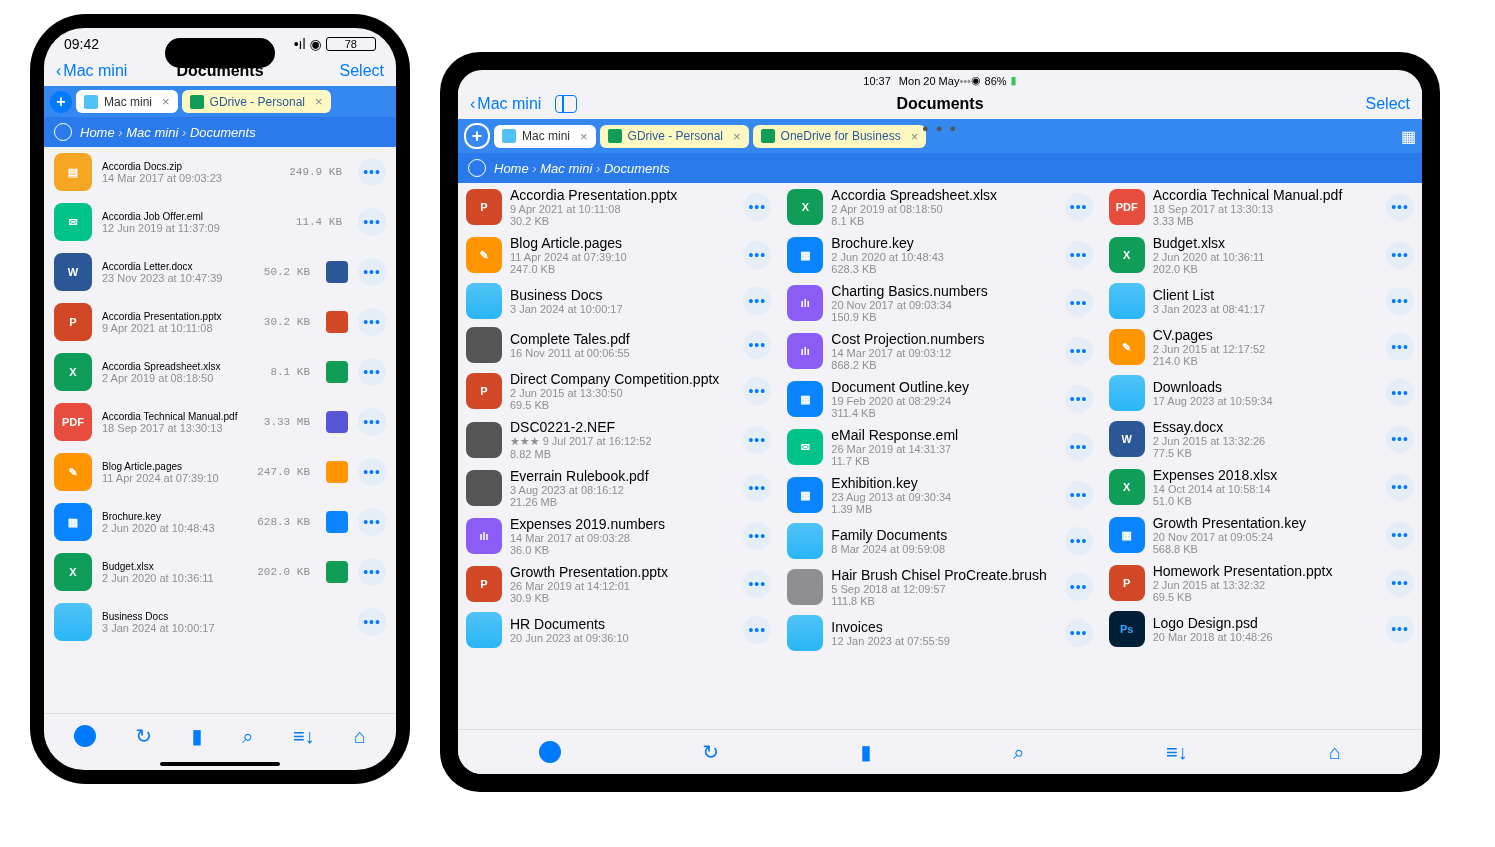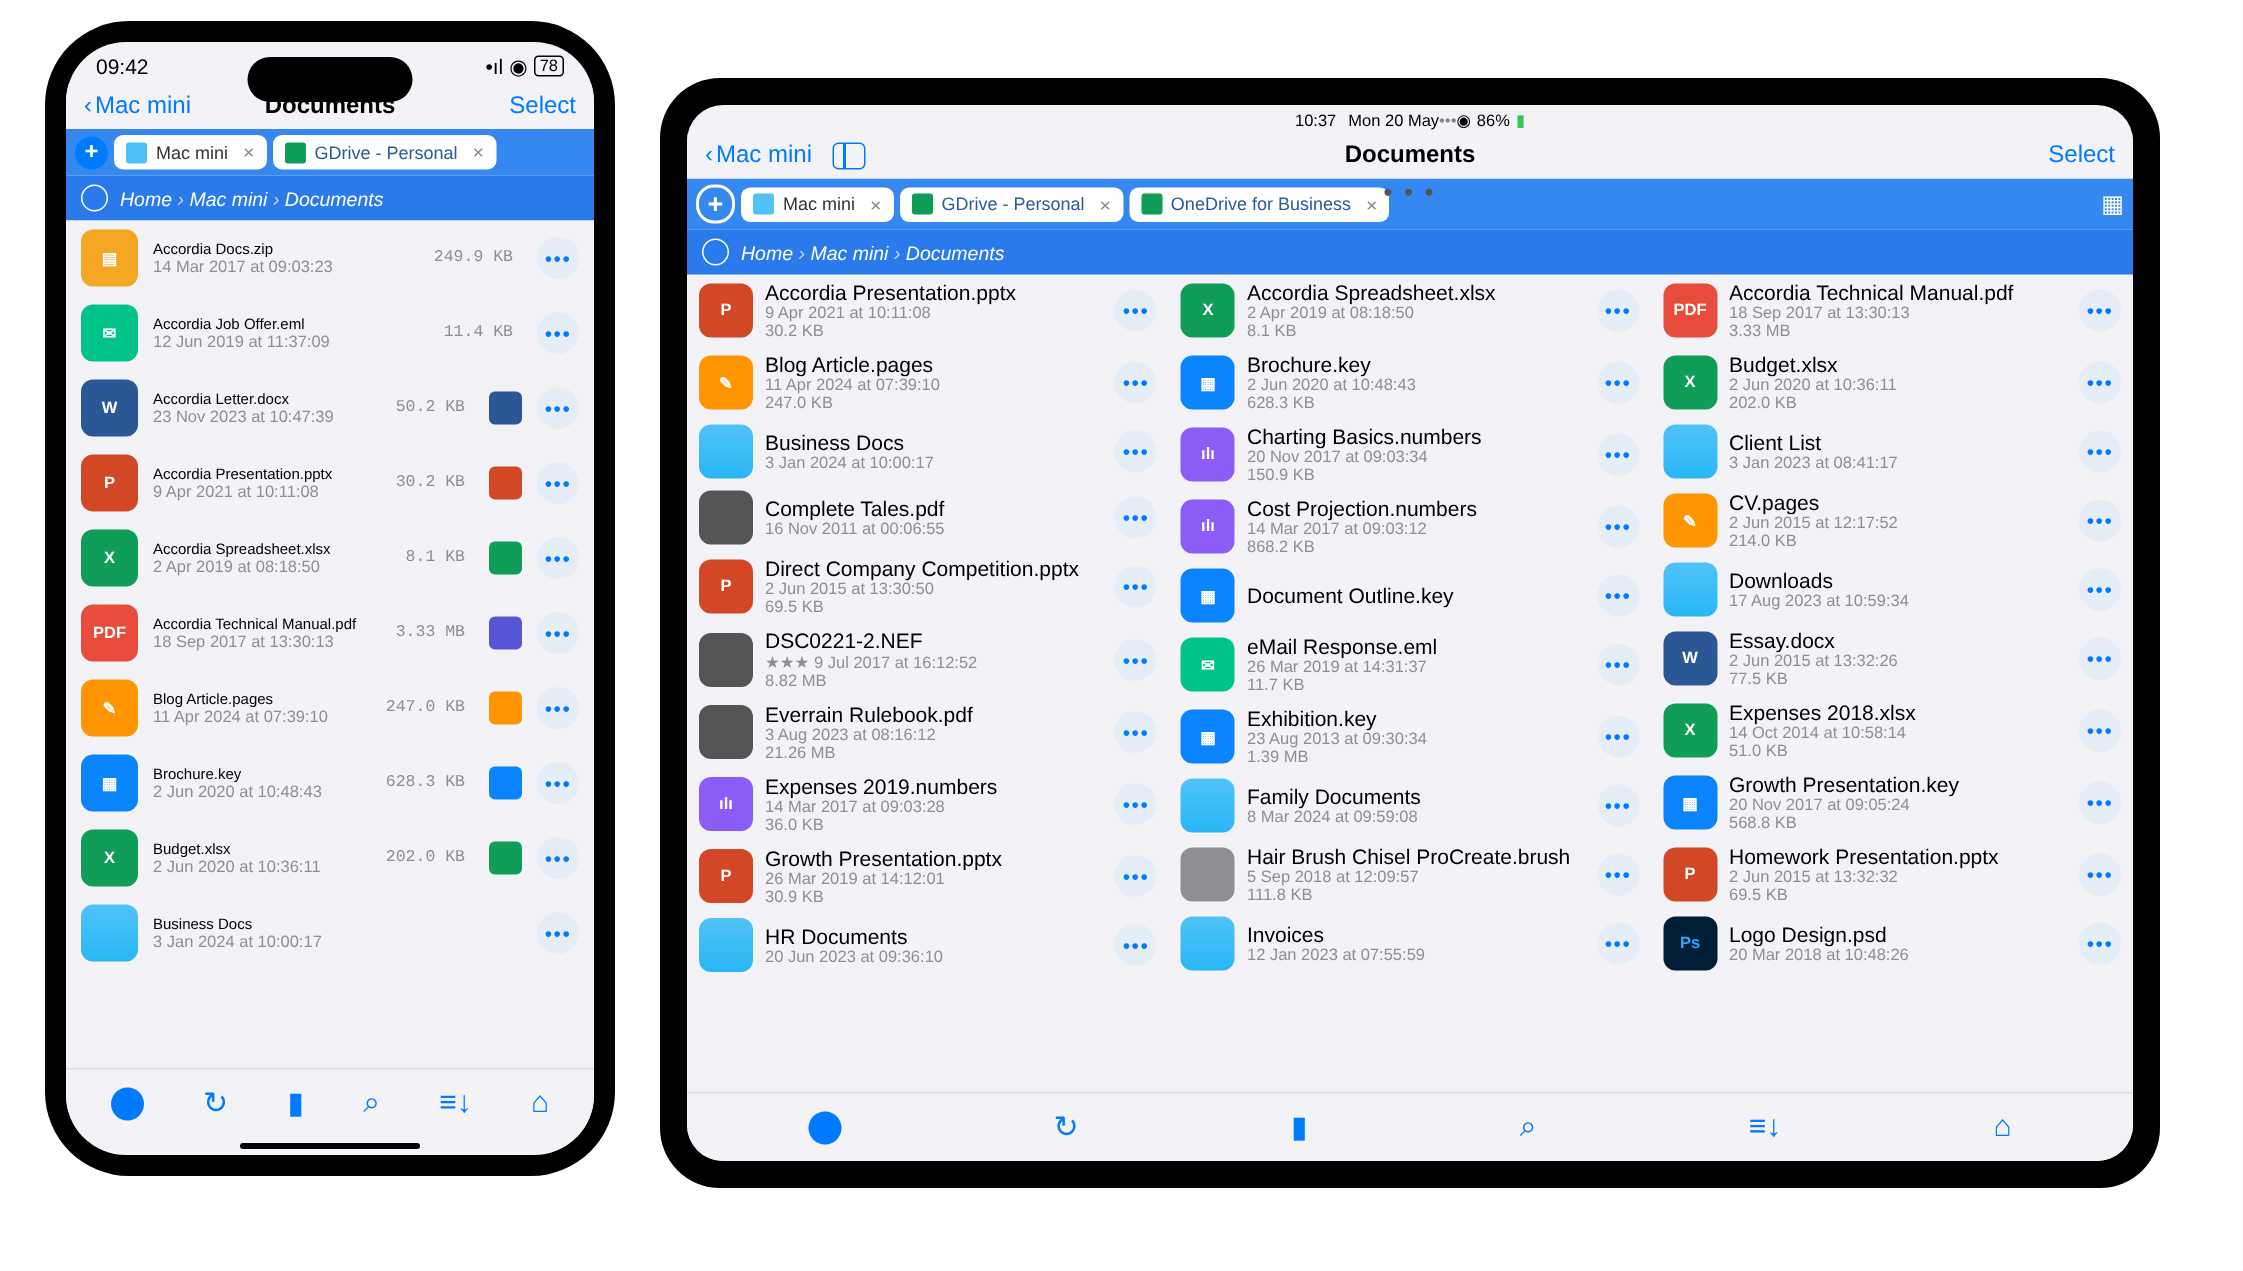--- a/index.html
+++ b/index.html
@@ -16,21 +16,21 @@
 .tablet .status .left { display:flex; gap:8px; }
 .navbar { display:flex; align-items:center; padding:6px 12px; background:#f2f2f7; position:relative; }
 .navbar .back { color:#007aff; font-size:16px; display:flex; align-items:center; gap:2px; }
 .navbar .title { position:absolute; left:50%; transform:translateX(-50%); font-size:16px; font-weight:600; }
 .navbar .select { color:#007aff; font-size:16px; margin-left:auto; }
 .navbar .sidebar-icon { width:22px; height:18px; border:1.5px solid #007aff; border-radius:4px; margin-left:14px; position:relative; }
 .navbar .sidebar-icon::before { content:''; position:absolute; left:6px; top:0; bottom:0; width:1.5px; background:#007aff; }
 .tabbar { display:flex; background:#3488f0; padding:4px 6px; gap:4px; align-items:center; }
 .tab-add { width:24px; height:24px; background:#fff; border-radius:12px; color:#3488f0; display:flex; align-items:center; justify-content:center; font-size:18px; font-weight:700; }
 .tablet .tab-add { background:none; width:26px; height:26px; border:2px solid #fff; color:#fff; }
-.tab { display:flex; align-items:center; gap:6px; padding:4px 8px; background:#ffffff; border-radius:6px; font-size:12px; color:#2a5a99; }
+.tab { display:flex; align-items:center; gap:6px; padding:4px 8px; background:#fef9c3; border-radius:6px; font-size:12px; color:#2a5a99; }
 .tab.active { background:#fff; color:#333; }
 .tab .close { color:#888; font-size:13px; margin-left:4px; }
 .tab-icon { width:14px; height:14px; border-radius:2px; }
 .breadcrumb { display:flex; align-items:center; background:#2a7aec; color:#fff; padding:6px 10px; font-size:13px; gap:8px;font-style:italic; }
 .breadcrumb .hist { width:18px; height:18px; border:1.5px solid #fff; border-radius:50%; position:relative; }
 .breadcrumb .chev { opacity:0.7; }
 .filelist { flex:1; overflow:hidden; background:#f2f2f7; }
 .row { display:flex; align-items:center; padding:6px 10px; gap:10px; }
 .ficon { width:38px; height:38px; border-radius:8px; display:flex; align-items:center; justify-content:center; color:#fff; font-size:11px; font-weight:700; flex-shrink:0; }
 .ficon.pptx { background:#d24726; }
@@ -68,21 +68,21 @@
 <body>
 
 <div class="device phone">
   <div class="notch"></div>
   <div class="screen">
     <div class="status">
       <span>09:42</span>
       <span class="right">
         <span>•ıl</span>
         <span>◉</span>
-        <span style="border:1px solid #000;border-radius:3px;padding:0 3px;font-size:11px;">78</span>
+        <span style="border:1px solid #000;border-radius:3px;padding:0 18px;font-size:11px;">78</span>
       </span>
     </div>
     <div class="navbar">
       <span class="back">
         <span>‹</span>
         <span>Mac mini</span>
       </span>
       <span class="title">Documents</span>
       <span class="select">Select</span>
     </div>
@@ -377,20 +377,21 @@
             <div class="finfo">
               <div class="fname">Cost Projection.numbers</div>
               <div class="fmeta">14 Mar 2017 at 09:03:12<br>868.2 KB</div>
             </div>
             <div class="more">•••</div>
           </div>
           <div class="row">
             <div class="ficon key">▦</div>
             <div class="finfo">
               <div class="fname">Document Outline.key</div>
+              <div class="fmeta">19 Feb 2020 at 08:29:24<br>311.4 KB</div>
             </div>
             <div class="more">•••</div>
           </div>
           <div class="row">
             <div class="ficon eml">✉</div>
             <div class="finfo">
               <div class="fname">eMail Response.eml</div>
               <div class="fmeta">26 Mar 2019 at 14:31:37<br>11.7 KB</div>
             </div>
             <div class="more">•••</div>

